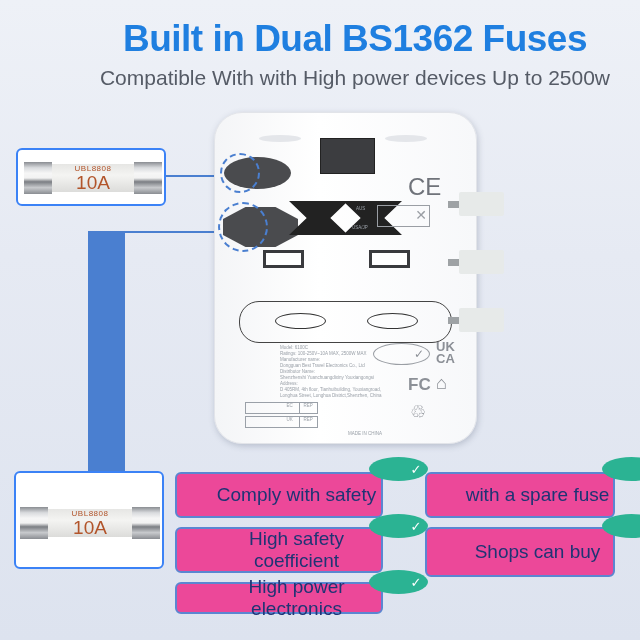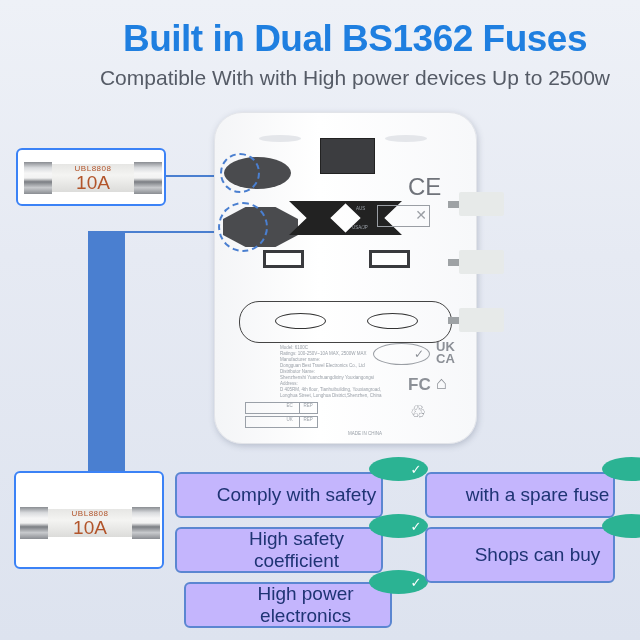--- a/index.html
+++ b/index.html
@@ -24,21 +24,21 @@
   .device{left:214px;top:112px;width:226px;height:330px;background:linear-gradient(90deg,#f4f5f7,#ffffff 40%,#f7f8fa);
      border-radius:28px;box-shadow:1px 2px 6px rgba(60,70,100,0.25);border:1px solid #e2e4e9;}
   .slot{background:#3c3d40;}
   .fcap{border-radius:50%;background:#4a4b4e;}
   .dash{border:2px dashed #4a7fd0;border-radius:50%;box-sizing:border-box;}
   .tiny{font-size:4.5px;color:#9aa0a8;line-height:6px;}
   .mark{color:#8c9097;font-weight:bold;}
   .pin{background:#e7eae9;border-radius:2px;}
   .pinstem{background:#9ea2a5;}
   
-  .feat{background:#c4b5fd;border:2px solid #5b86d1;border-radius:6px;box-sizing:border-box;
+  .feat{background:#ec4899;border:2px solid #5b86d1;border-radius:6px;box-sizing:border-box;
      color:#1f3474;font-size:19px;text-align:center;display:flex;align-items:center;justify-content:center;}
   .check{width:24px;height:24px;border-radius:50%;background:#2bb393;color:#fff;font-size:13px;
      display:flex;align-items:center;justify-content:center;}
 </style>
 </head>
 <body>
 
 <div class="abs title">Built in Dual BS1362 Fuses</div>
 <div class="abs subtitle">Compatible With with High power devices Up to 2500w</div>
 
@@ -136,26 +136,26 @@
 <div class="abs feat" style="left:175px;top:472px;width:208px;height:46px;">
   <span>Comply with safety</span>
 </div>
 <div class="abs check" style="left:369px;top:457px;">✓</div>
 
 <div class="abs feat" style="left:175px;top:527px;width:208px;height:46px;">
   <span>High safety coefficient</span>
 </div>
 <div class="abs check" style="left:369px;top:514px;">✓</div>
 
-<div class="abs feat" style="left:184px;top:582px;width:208px;height:46px;align-items:center;">
+<div class="abs feat" style="left:175px;top:582px;width:208px;height:32px;align-items:center;">
   <span>High power electronics</span>
 </div>
 <div class="abs check" style="left:369px;top:570px;">✓</div>
 
 <div class="abs feat" style="left:425px;top:472px;width:190px;height:46px;">
   <span>with a spare fuse</span>
 </div>
 <div class="abs check" style="left:602px;top:457px;">✓</div>
 
-<div class="abs feat" style="left:425px;top:527px;width:190px;height:56px;">
+<div class="abs feat" style="left:425px;top:527px;width:190px;height:50px;">
   <span>Shops can buy</span>
 </div>
 <div class="abs check" style="left:602px;top:514px;">✓</div>
 
 </body></html>

